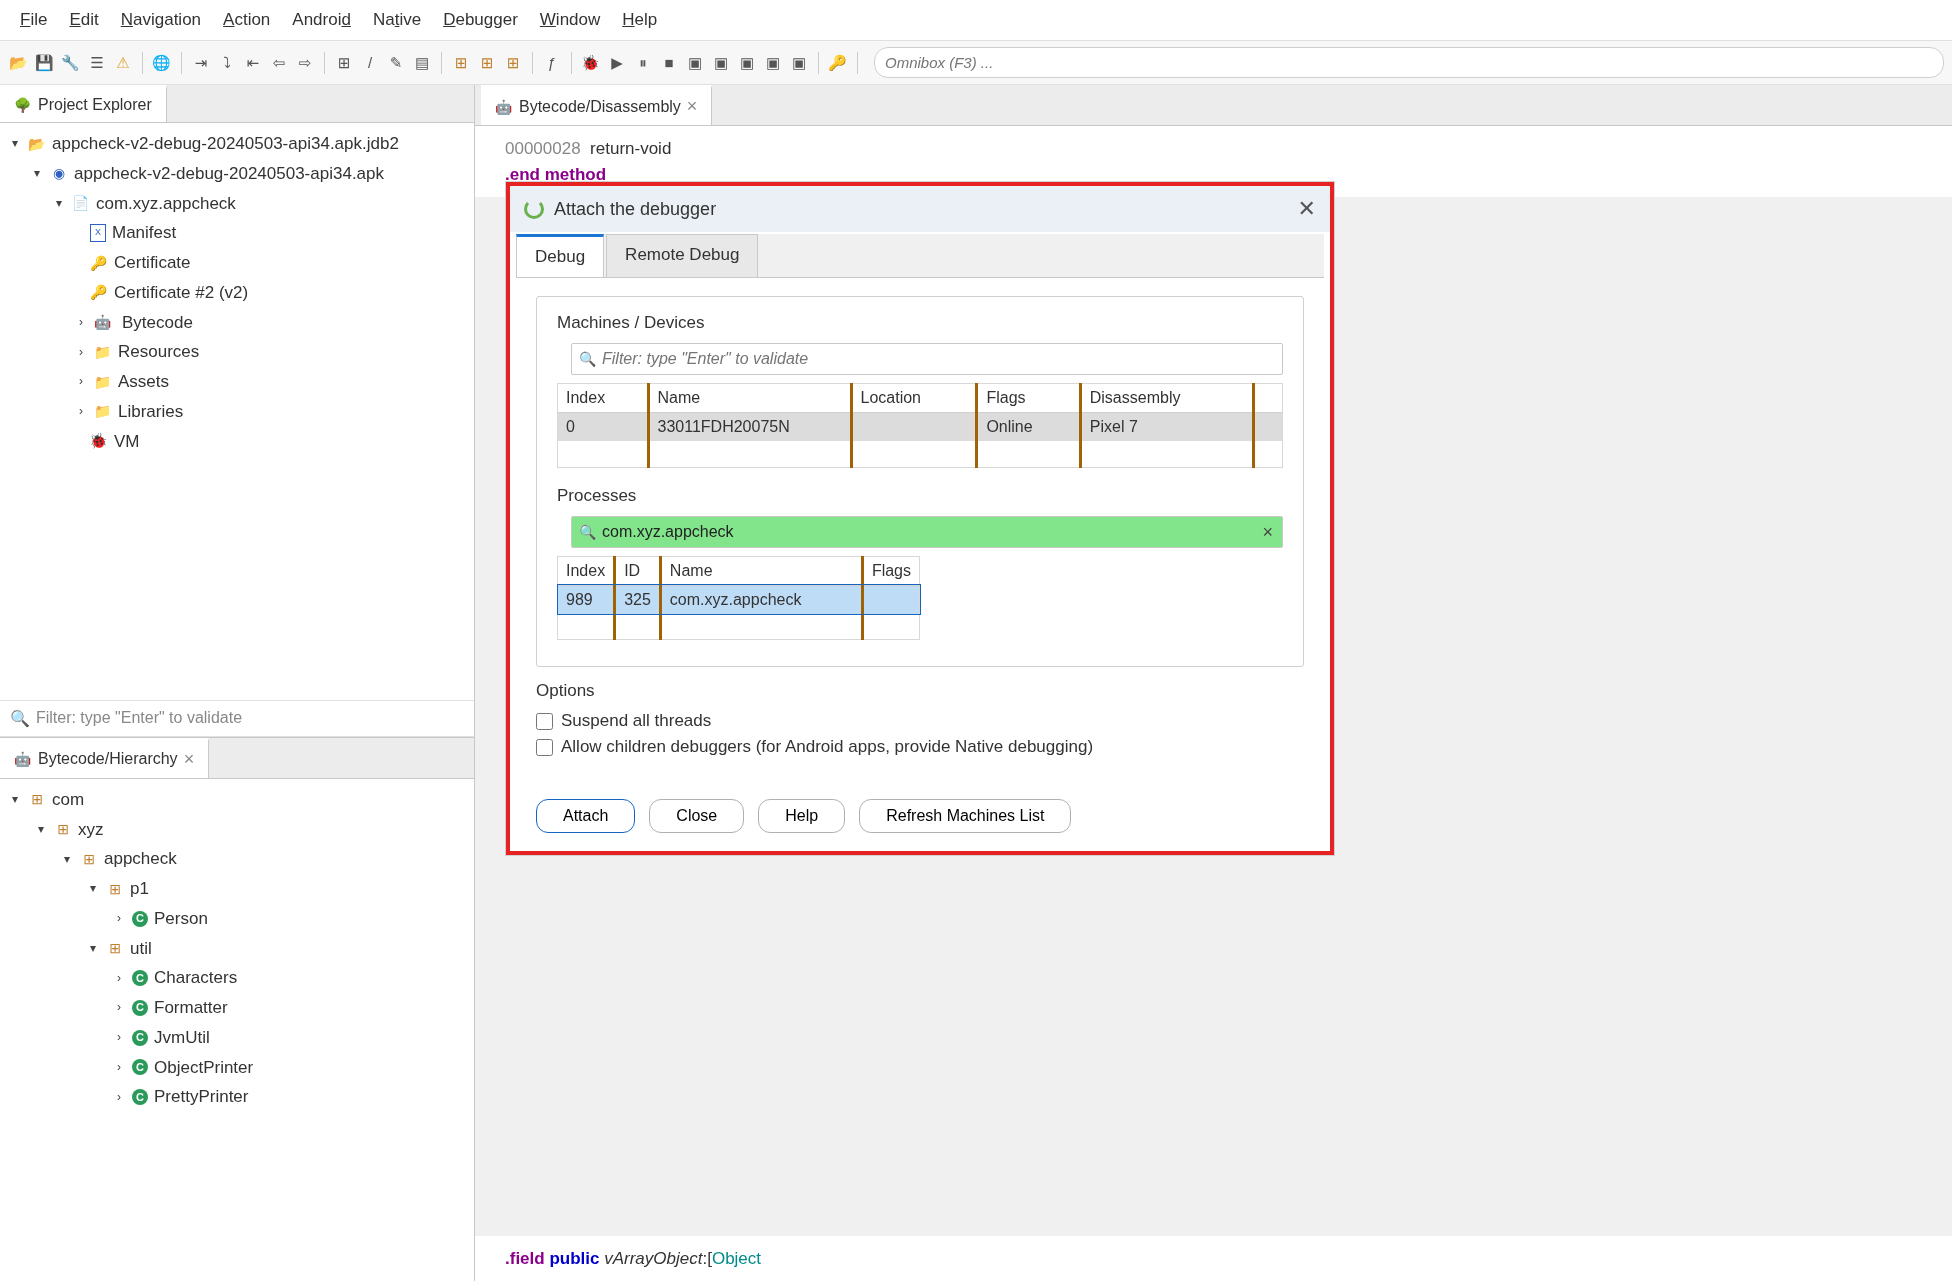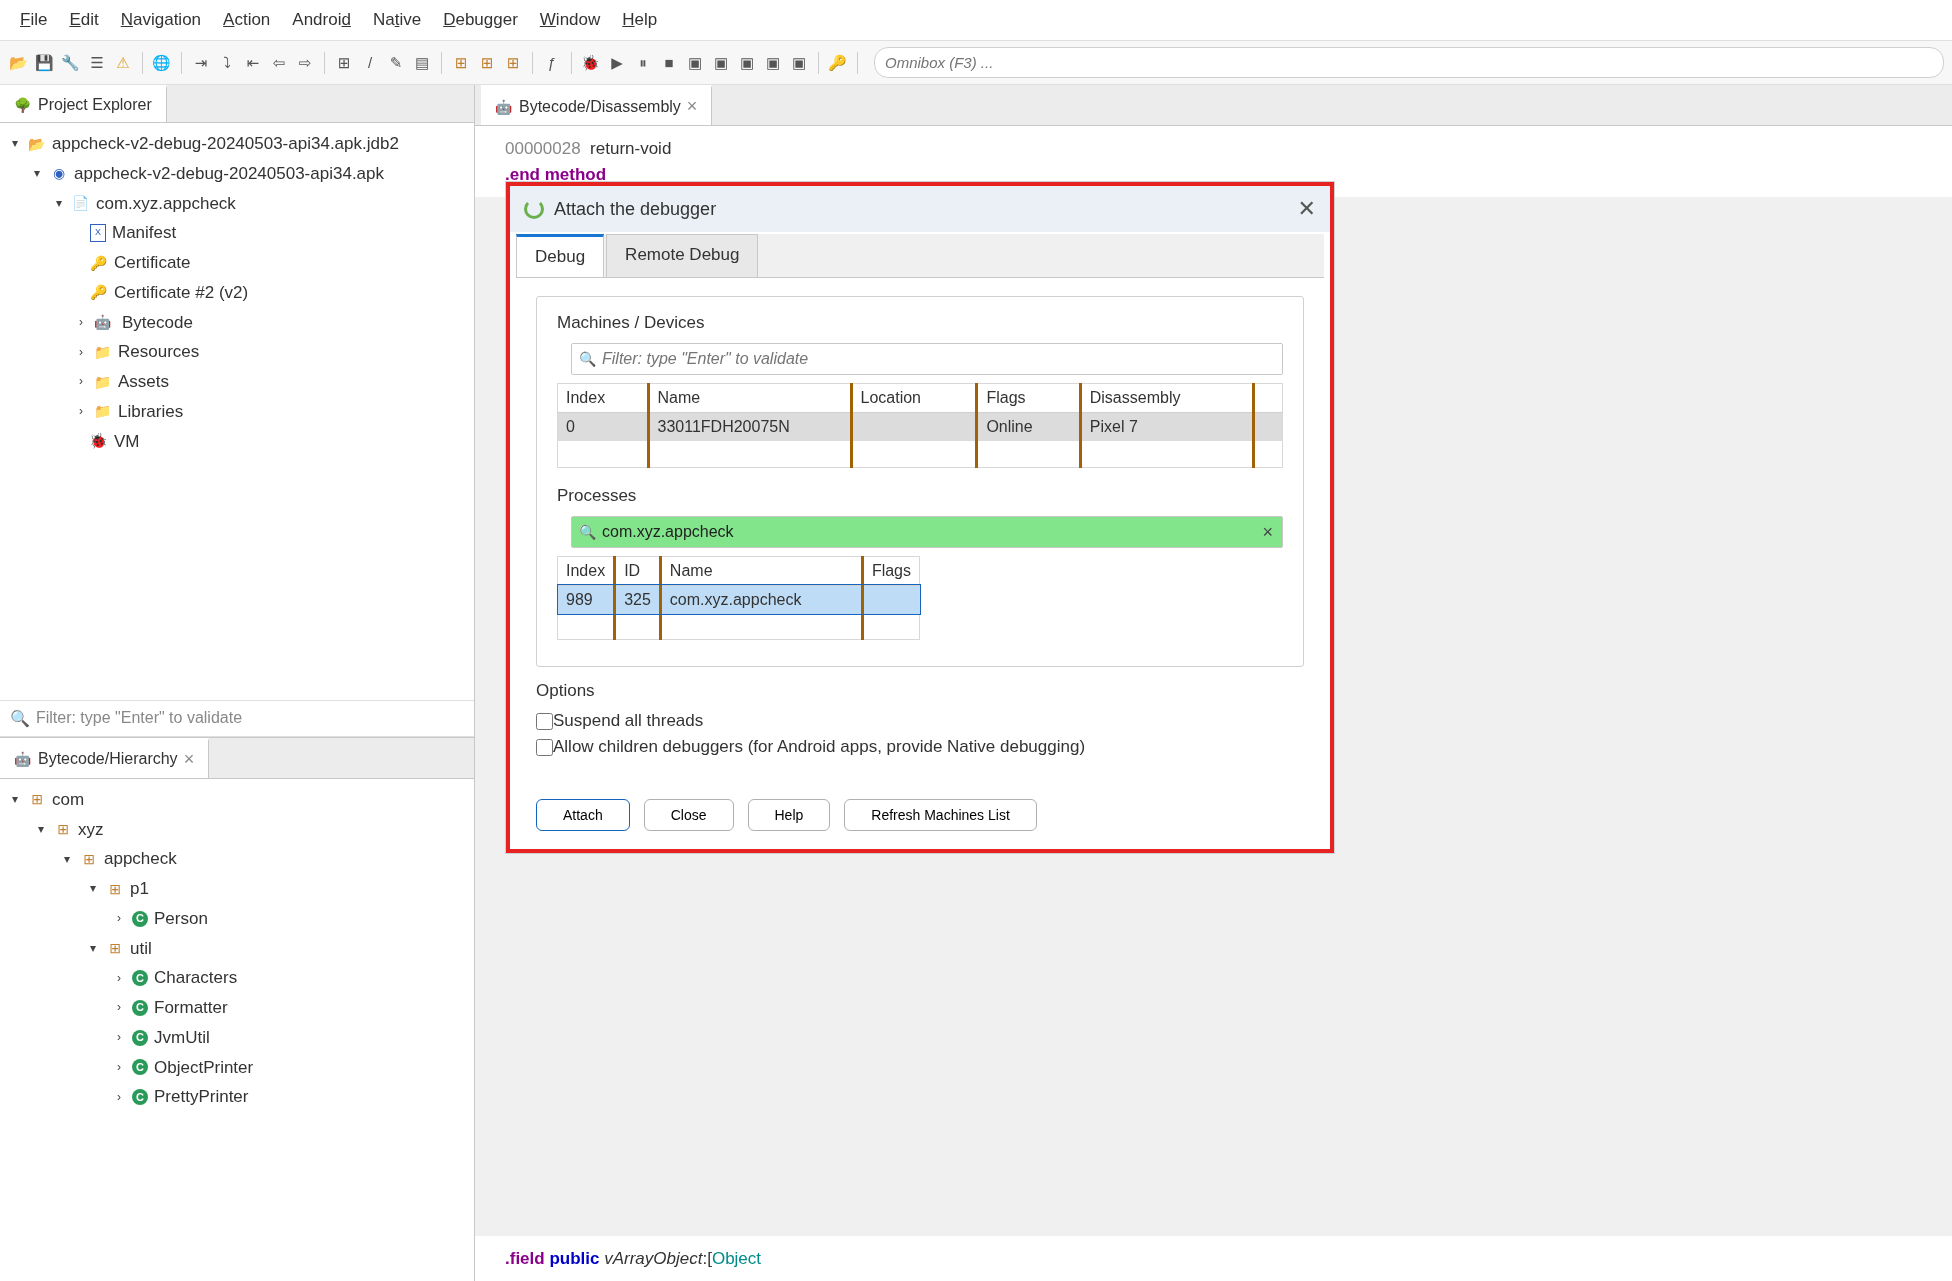--- a/index.html
+++ b/index.html
@@ -67,24 +67,24 @@
 .filter-wrap { position: relative; margin-bottom: 8px; }
 .filter-wrap .lens { position: absolute; left: 8px; top: 50%; transform: translateY(-50%); font-size: 14px; color: #555; }
 .filter-wrap .clearx { position: absolute; right: 10px; top: 50%; transform: translateY(-50%); font-size: 18px; color: #444; cursor: pointer; }
 .tbl { width: 100%; border-collapse: collapse; font-size: 16px; margin-bottom: 18px; border: 1px solid #d8d8d8; }
 .tbl th, .tbl td { text-align: left; padding: 5px 8px; border-right: 3px solid #a16207; }
 .tbl th { font-weight: normal; border-bottom: 1px solid #d0d0d0; }
 .tbl tr.sel { background: #dcdcdc; }
 .tbl tr.selblue { background: #bfdcf7; outline: 1px solid #1565c0; }
 .tbl tr.empty td { height: 26px; }
 .proc-tbl-wrap { width: 50%; }
-.options-row { display: flex; align-items: center; margin: 6px 0; font-size: 17px; }
+.options-row { display: flex; align-items: center; gap: 8px; margin: 6px 0; font-size: 17px; }
 .options-row input[type=checkbox] { width: 17px; height: 17px; }
 .dialog-buttons { display: flex; gap: 14px; padding: 18px 26px; }
-.dialog-buttons button { padding: 7px 26px; font-size: 14px; background: #fff; border: 1px solid #b0b0b0; border-radius: 6px; cursor: pointer; }
+.dialog-buttons button { padding: 7px 26px; font-size: 16px; background: #fff; border: 1px solid #b0b0b0; border-radius: 12px; cursor: pointer; }
 .dialog-buttons button.primary { border: 1px solid #1565c0; }
 
 .spinner-ico { width: 20px; height: 20px; border: 3px solid #6ab04c; border-top-color: transparent; border-radius: 50%; }
 
 .machines-panel { border: 1px solid #d0d0d0; padding: 16px 20px 8px; border-radius: 3px; }
 
 </style>
 </head>
 <body>
 

